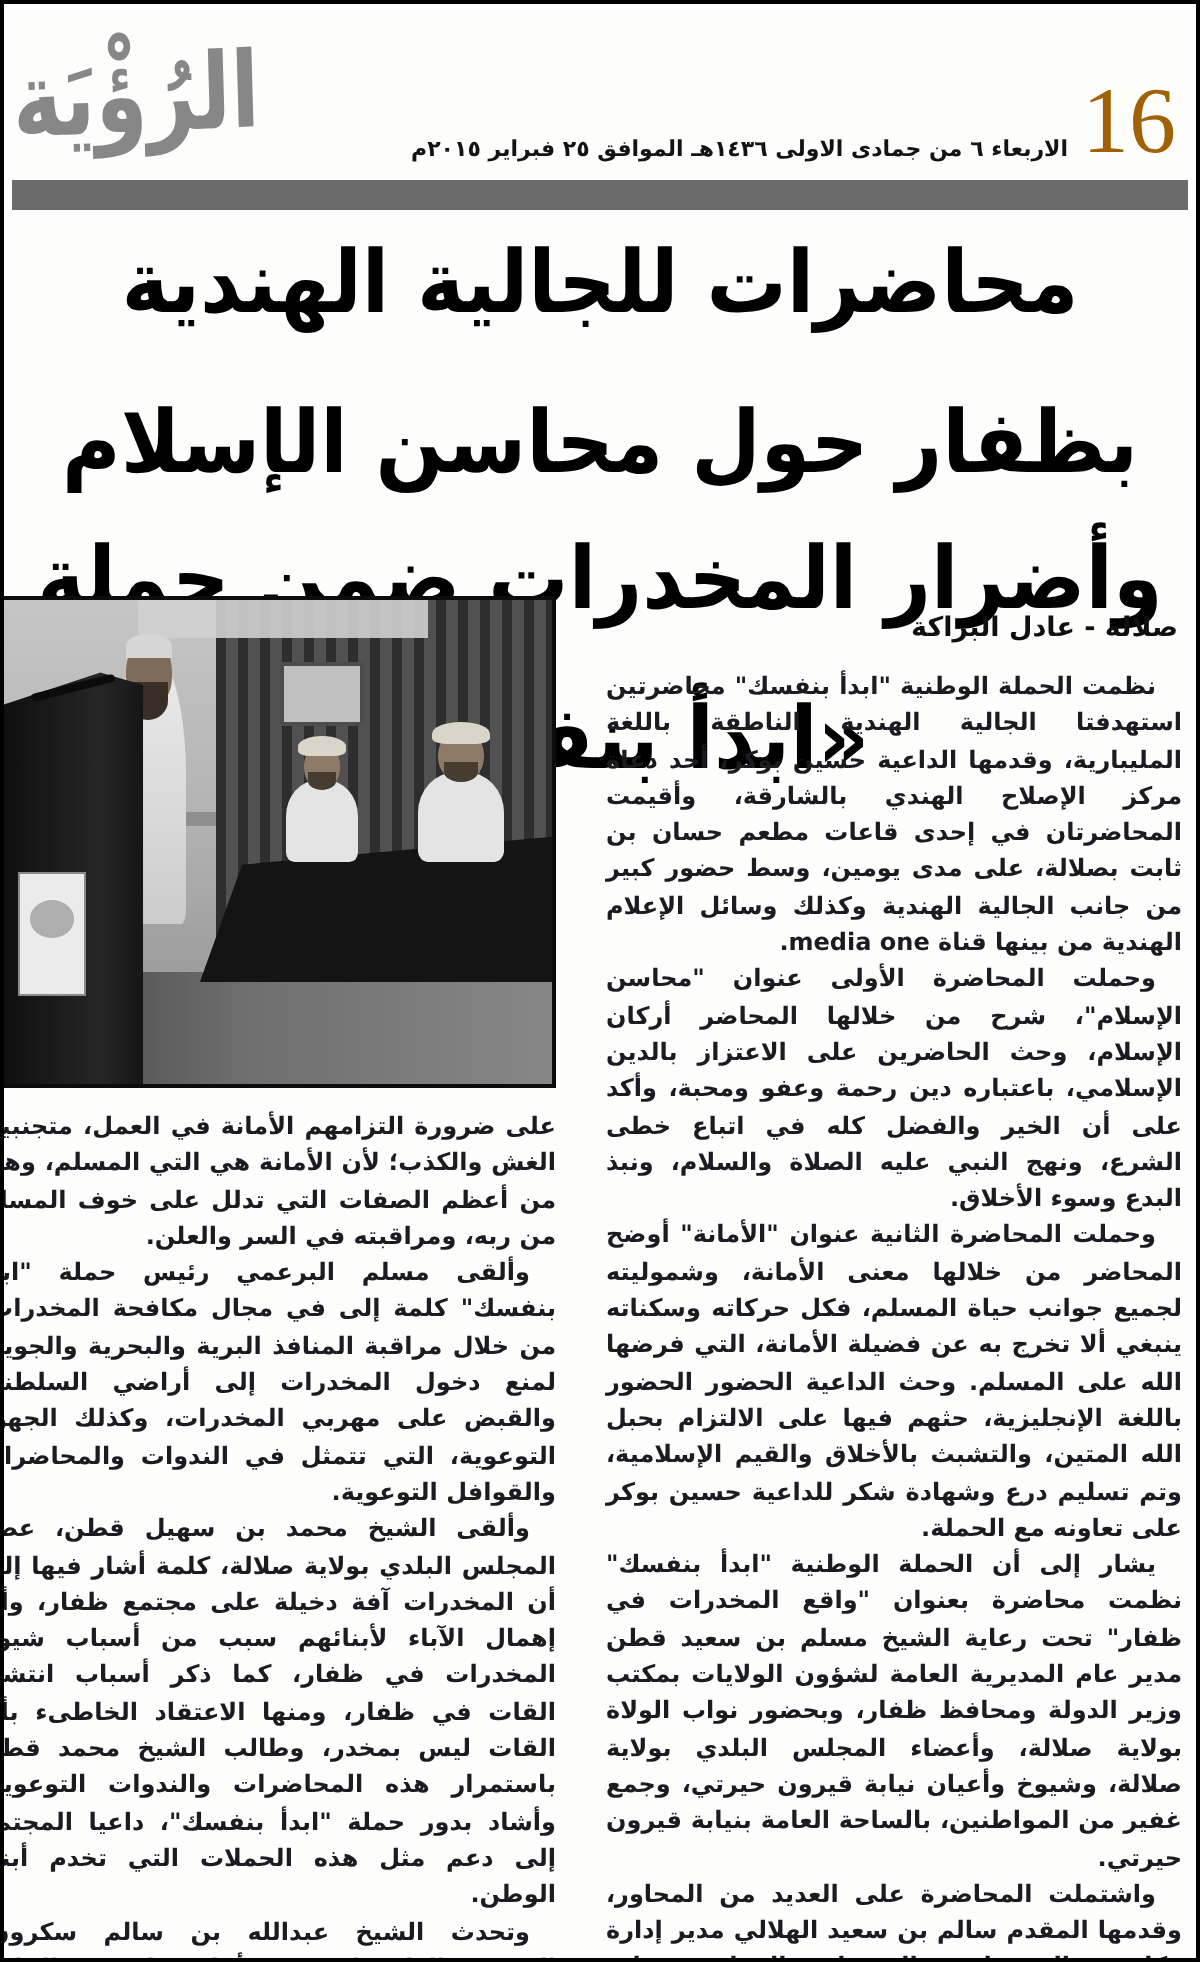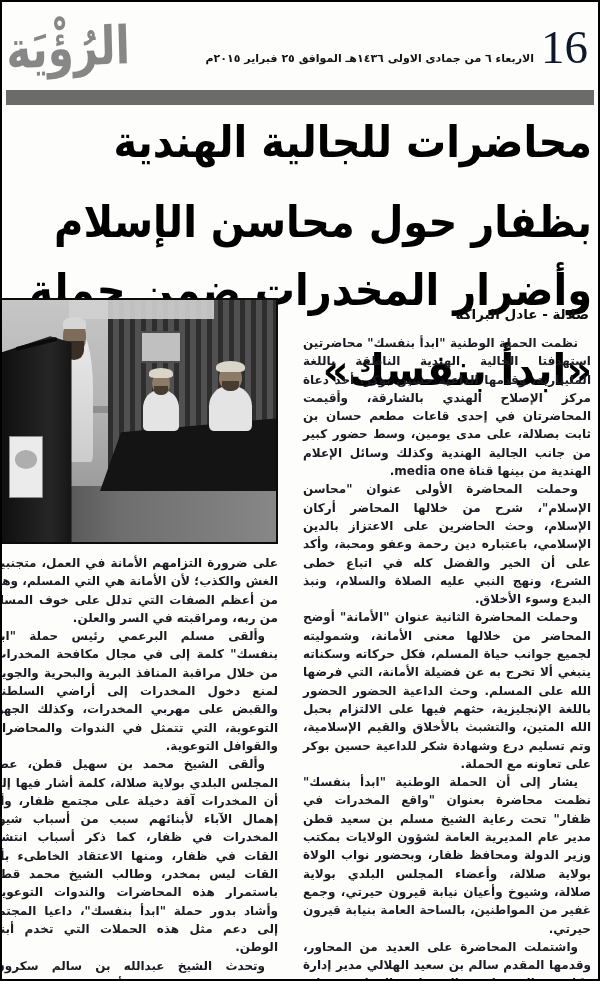--- a/index.html
+++ b/index.html
@@ -8,28 +8,28 @@
 
   .page { position:absolute; top:0; left:0; width:600px; height:981px;
           background:#fdfdfc; border:2px solid #000; overflow:hidden; }
 
   
   .masthead { position:absolute; top:0; left:0; right:0; height:105px; }
   .logo { position:absolute; top:4px; left:14px; width:104px; height:82px;
           font-size:42px; font-weight:bold; color:#878787; direction:rtl;
           display:flex; align-items:center; justify-content:center;
           transform:scaleY(1.25) rotate(-2deg); letter-spacing:-2px; }
-  .pagenum { position:absolute; top:22px; right:10px; line-height:1;
-             font-family:"Liberation Serif", serif; font-size:47px; color:#0f172a; }
-  .dateline { position:absolute; top:50px; right:64px; font-size:11px; font-weight:bold;
+  .pagenum { position:absolute; top:36px; right:10px; line-height:1;
+             font-family:"Liberation Serif", serif; font-size:47px; color:#a16207; }
+  .dateline { position:absolute; top:66px; right:64px; font-size:11px; font-weight:bold;
               direction:rtl; color:#131313; white-space:nowrap; }
   .graybar { position:absolute; top:88px; left:4px; right:4px; height:15px; background:#6b6b6b; }
 
   
-  .headline { position:absolute; top:106px; left:6px; right:6px; 
+  .headline { position:absolute; top:106px; left:6px; right:6px; text-align:center;
               direction:rtl; color:#000; font-weight:900; font-size:40px;
               line-height:74px; letter-spacing:-1px; }
   .hl-line { display:block; transform:scaleY(1.08); }
 
   
   .columns { position:absolute; top:296px; left:7px; right:7px; bottom:4px;
              display:flex; gap:25px; direction:rtl; }
   .col { width:288px; flex:0 0 auto; }
 
   .byline { direction:rtl; text-align:right; font-size:13.5px; font-weight:bold;

